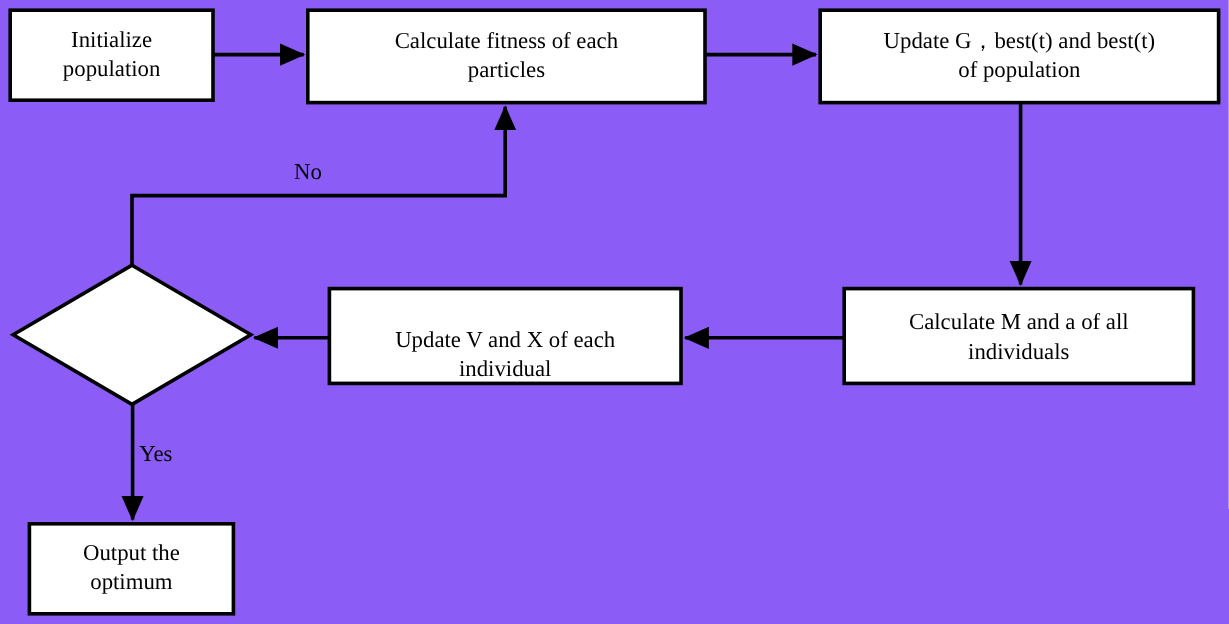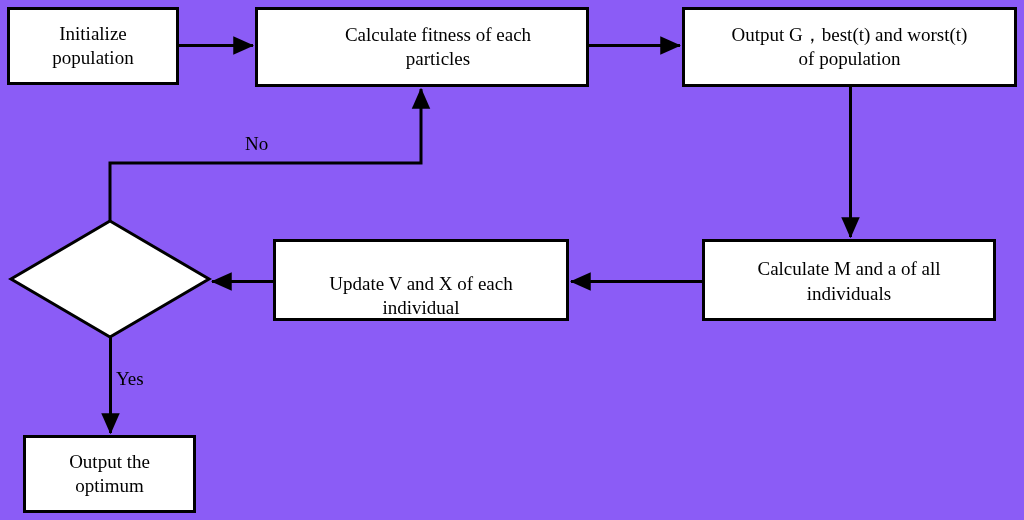--- a/index.html
+++ b/index.html
@@ -87,24 +87,24 @@
     <line x1="274" y1="281.5" x2="212" y2="281.5" stroke="#000000" stroke-width="3" marker-end="url(#arrow)"></line>
 
     <polyline points="110,221 110,163 421,163 421,89" fill="none" stroke="#000000" stroke-width="3" marker-end="url(#arrow)"></polyline>
 
     <line x1="110.5" y1="337" x2="110.5" y2="433" stroke="#000000" stroke-width="3" marker-end="url(#arrow)"></line>
   </svg>
 
   <div class="node-label" style="left:8px; top:8px; width:170px; height:76px;">Initialize
 population</div>
 
-  <div class="node-label" style="left:272px; top:8px; width:332px; height:78px;">Calculate fitness of each
+  <div class="node-label" style="left:256px; top:8px; width:332px; height:78px;">Calculate fitness of each
 particles</div>
 
-  <div class="node-label" style="left:683px; top:8px; width:333px; height:78px;">Output G，best(t) and worst(t)
+  <div class="node-label" style="left:683px; top:8px; width:333px; height:78px;">Update G，best(t) and best(t)
 of population</div>
 
   <div class="node-label" style="left:703px; top:240px; width:292px; height:83px;">Calculate M and a of all
 individuals</div>
 
   <div class="node-label" style="left:274px; top:256px; width:294px; height:80px;">Update V and X of each
 individual</div>
 
 
   <div class="node-label" style="left:24px; top:436px; width:171px; height:76px;">Output the

